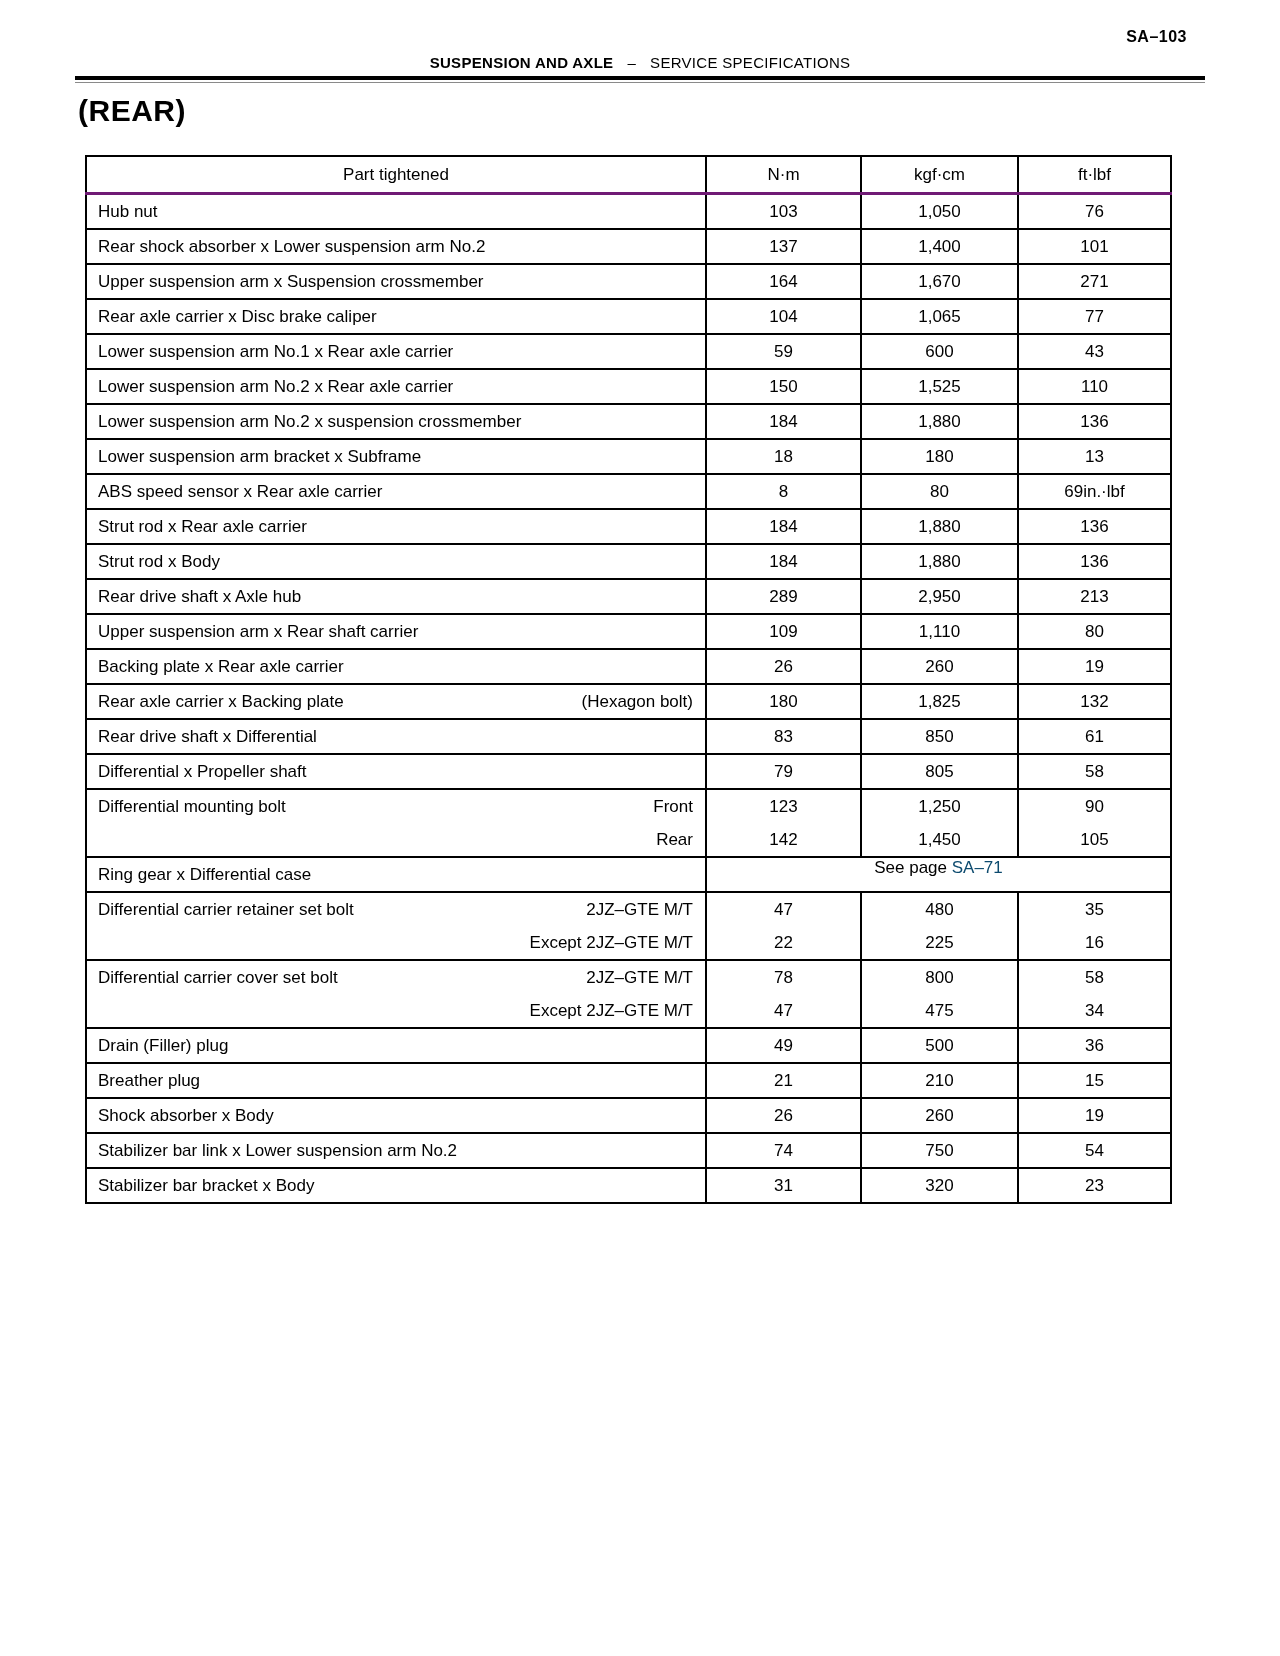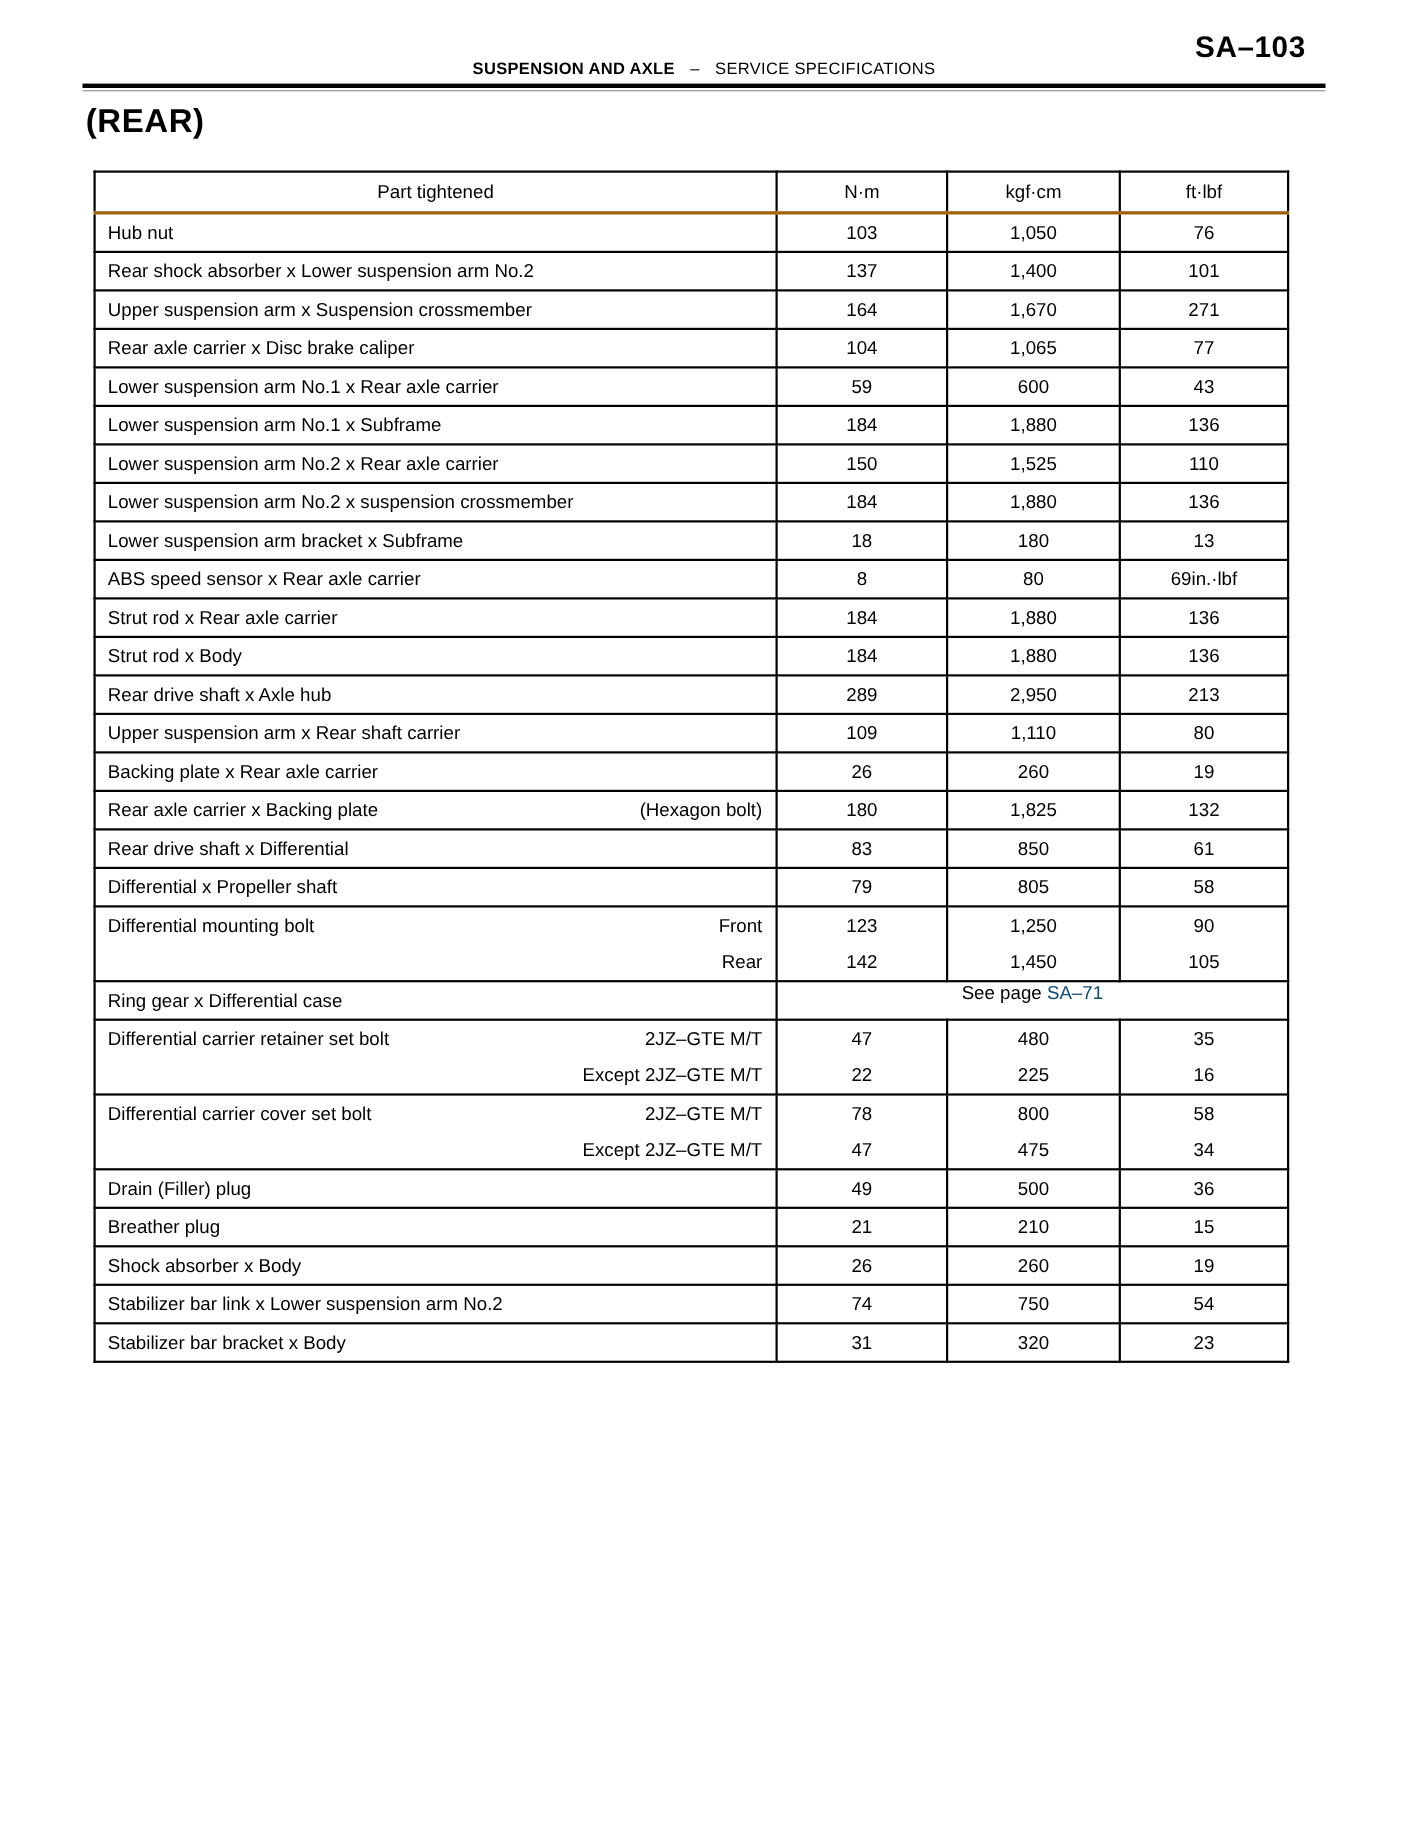--- a/index.html
+++ b/index.html
@@ -7,21 +7,21 @@
     position:relative;
     width:1280px;height:1656px;
     background:#ffffff;
     font-family:"Liberation Sans","DejaVu Sans",sans-serif;
     color:#000;
     overflow:hidden;
   }
   
   #page-number{
     position:absolute;top:28px;right:93px;
-    font-size:27px;font-weight:700;letter-spacing:.5px;
+    font-size:16px;font-weight:700;letter-spacing:.5px;
   }
   #running-head{
     position:absolute;top:54px;left:75px;width:1130px;
     text-align:center;font-size:15px;letter-spacing:.3px;
     white-space:nowrap;
   }
   #running-head .bold{font-weight:700;}
   #running-head .sep{padding:0 14px;}
   #head-rule{position:absolute;top:76px;left:75px;width:1130px;}
   #head-rule .thick{height:4px;background:#000;}
@@ -40,21 +40,21 @@
   #spec-table col.c-kgf{width:157px;}
   #spec-table col.c-ft{width:153px;}
   #spec-table th,#spec-table td{
     border:2px solid #000;
     padding:0;margin:0;
     font-size:17px;font-weight:400;
     vertical-align:top;
   }
   #spec-table thead th{
     height:35px;text-align:center;vertical-align:middle;
-    border-bottom:3px solid #a16207;
+    border-bottom:3px solid #701a75;
   }
   .line{height:33px;line-height:33px;white-space:nowrap;}
   td.part-cell .pwrap{display:flex;justify-content:space-between;}
   td.part-cell .plabel{padding-left:11px;}
   td.part-cell .quals{text-align:right;padding-right:12px;}
   td.val-cell{text-align:center;}
   td.span-cell{text-align:center;vertical-align:middle;height:33px;}
   .page-link{text-decoration:none;cursor:pointer;}
 </style>
 </head>
@@ -178,38 +178,20 @@
             <div class="line">600</div>
           </td>
           <td class="val-cell">
             <div class="line">43</div>
           </td>
         </tr>
         <tr>
           <td class="part-cell">
             <div class="pwrap">
               <div class="plabel">
-                <div class="line">Lower suspension arm No.1 x Subframe</div>
-              </div>
-            </div>
-          </td>
-          <td class="val-cell">
-            <div class="line">184</div>
-          </td>
-          <td class="val-cell">
-            <div class="line">1,880</div>
-          </td>
-          <td class="val-cell">
-            <div class="line">136</div>
-          </td>
-        </tr>
-        <tr>
-          <td class="part-cell">
-            <div class="pwrap">
-              <div class="plabel">
                 <div class="line">Lower suspension arm No.2 x Rear axle carrier</div>
               </div>
             </div>
           </td>
           <td class="val-cell">
             <div class="line">150</div>
           </td>
           <td class="val-cell">
             <div class="line">1,525</div>
           </td>

